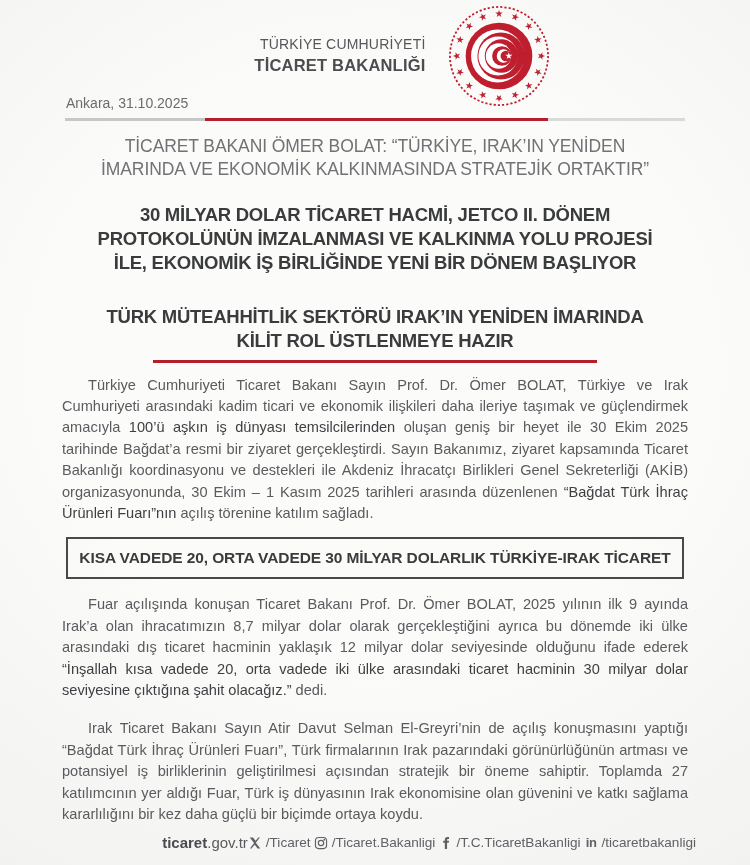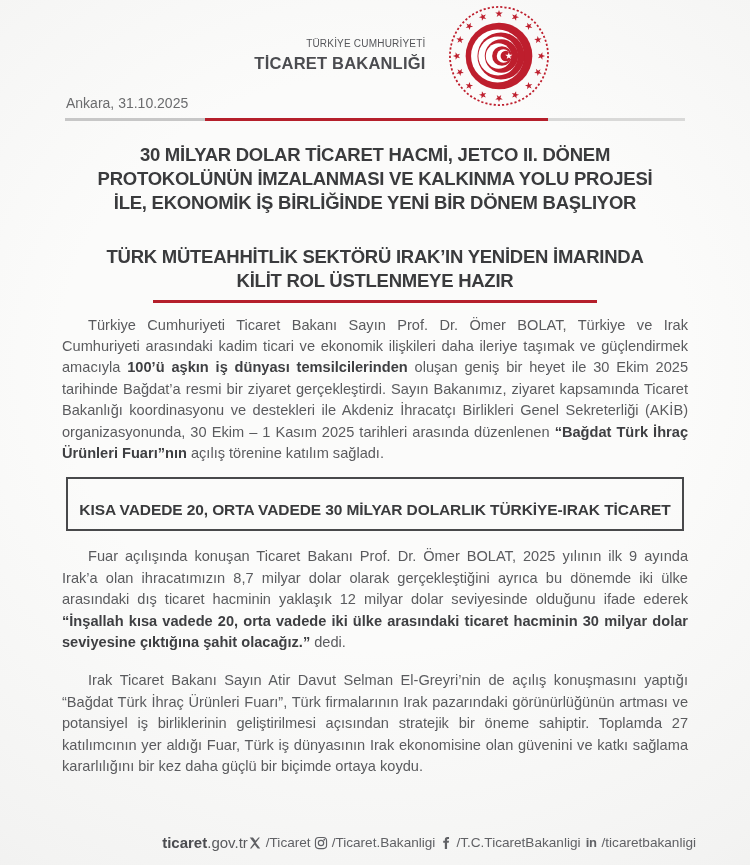--- a/index.html
+++ b/index.html
@@ -13,21 +13,21 @@
   }
 
   
   .header-row {
     display: flex; align-items: center; justify-content: center;
     gap: 22px; padding-top: 8px; height: 104px;
   }
   .hdr-block { line-height: 1.25; }
   .hdr-left  { text-align: right; width: 225px; }
   .hdr-right { text-align: left;  width: 225px; }
-  .hdr-l1 { font-size: 10px; letter-spacing: .2px; color: #55565a; font-weight: 400; }
+  .hdr-l1 { font-size: 14px; letter-spacing: .2px; color: #55565a; font-weight: 400; }
   .hdr-l2 { font-size: 16.5px; letter-spacing: .2px; color: #4b4c50; font-weight: 700; margin-top: 2px; }
   .logo { width: 102px; height: 102px; flex: 0 0 auto; }
 
   
   .date-row { margin: -9px 0 0 66px; font-size: 14px; color: #6b6c6e; }
   .tri-rule { display: flex; height: 2.5px; width: 620px; margin: 7px 0 0 65px; }
   .tri-rule .seg-a { width: 140px; background: #c7c7c7; }
   .tri-rule .seg-b { width: 343px; background: #b51f2b; }
   .tri-rule .seg-c { width: 137px; background: #d9d9d8; }
 
@@ -36,24 +36,24 @@
                  font-size: 17.5px; line-height: 23px; letter-spacing: -.1px; font-weight: 400; }
   .headline { text-align: center; color: #3a3b3d; font-weight: 700;
               font-size: 18.5px; line-height: 24px; letter-spacing: -.25px; }
   .headline-1 { margin-top: 22px; }
   .headline-2 { margin-top: 30px; }
   .red-divider { width: 444px; height: 3px; background: #b51f2b; margin: 7px auto 0 auto; }
 
   
   .para { margin: 12px 62px 0 62px; text-align: justify; text-indent: 26px;
           font-size: 14.6px; line-height: 21.4px; color: #5a5b5e; }
-  .para .b { font-weight: 700; color: #3e3f42; }
+  .para .b { font-weight: 400; color: #3e3f42; }
   .para-2 { margin-top: 15px; }
   .para-3 { margin-top: 17px; }
-  .callout-box { margin: 13px 66px 0 66px; border: 2px solid #48494b; padding: 20px 10px 9px 10px;
+  .callout-box { margin: 13px 66px 0 66px; border: 2px solid #48494b; padding: 8px 10px 9px 10px;
                  text-align: center; font-weight: 700; font-size: 15.5px; line-height: 21px;
                  color: #3a3b3d; letter-spacing: -.1px; background: transparent; }
 
   
   .footer { position: absolute; left: 66px; right: 54px; bottom: 14px;
             display: flex; justify-content: flex-end; align-items: center;
             color: #606165; font-size: 14px; }
   .site { font-size: 15px; color: #5a5b5e; text-decoration: none; }
   .site .site-bold { font-weight: 700; color: #4b4c50; }
   .social-row { display: flex; align-items: center; gap: 3px; }
@@ -115,20 +115,24 @@
   </div>
 
   <div class="date-row">Ankara, 31.10.2025</div>
 
   <div class="tri-rule">
     <div class="seg-a"></div>
     <div class="seg-b"></div>
     <div class="seg-c"></div>
   </div>
 
+  <div class="quote-title">
+    <div>TİCARET BAKANI ÖMER BOLAT: “TÜRKİYE, IRAK’IN YENİDEN</div>
+    <div>İMARINDA VE EKONOMİK KALKINMASINDA STRATEJİK ORTAKTIR”</div>
+  </div>
 
   <div class="headline headline-1">
     <div>30 MİLYAR DOLAR TİCARET HACMİ, JETCO II. DÖNEM</div>
     <div>PROTOKOLÜNÜN İMZALANMASI VE KALKINMA YOLU PROJESİ</div>
     <div>İLE, EKONOMİK İŞ BİRLİĞİNDE YENİ BİR DÖNEM BAŞLIYOR</div>
   </div>
 
   <div class="headline headline-2">
     <div>TÜRK MÜTEAHHİTLİK SEKTÖRÜ IRAK’IN YENİDEN İMARINDA</div>
     <div>KİLİT ROL ÜSTLENMEYE HAZIR</div>

